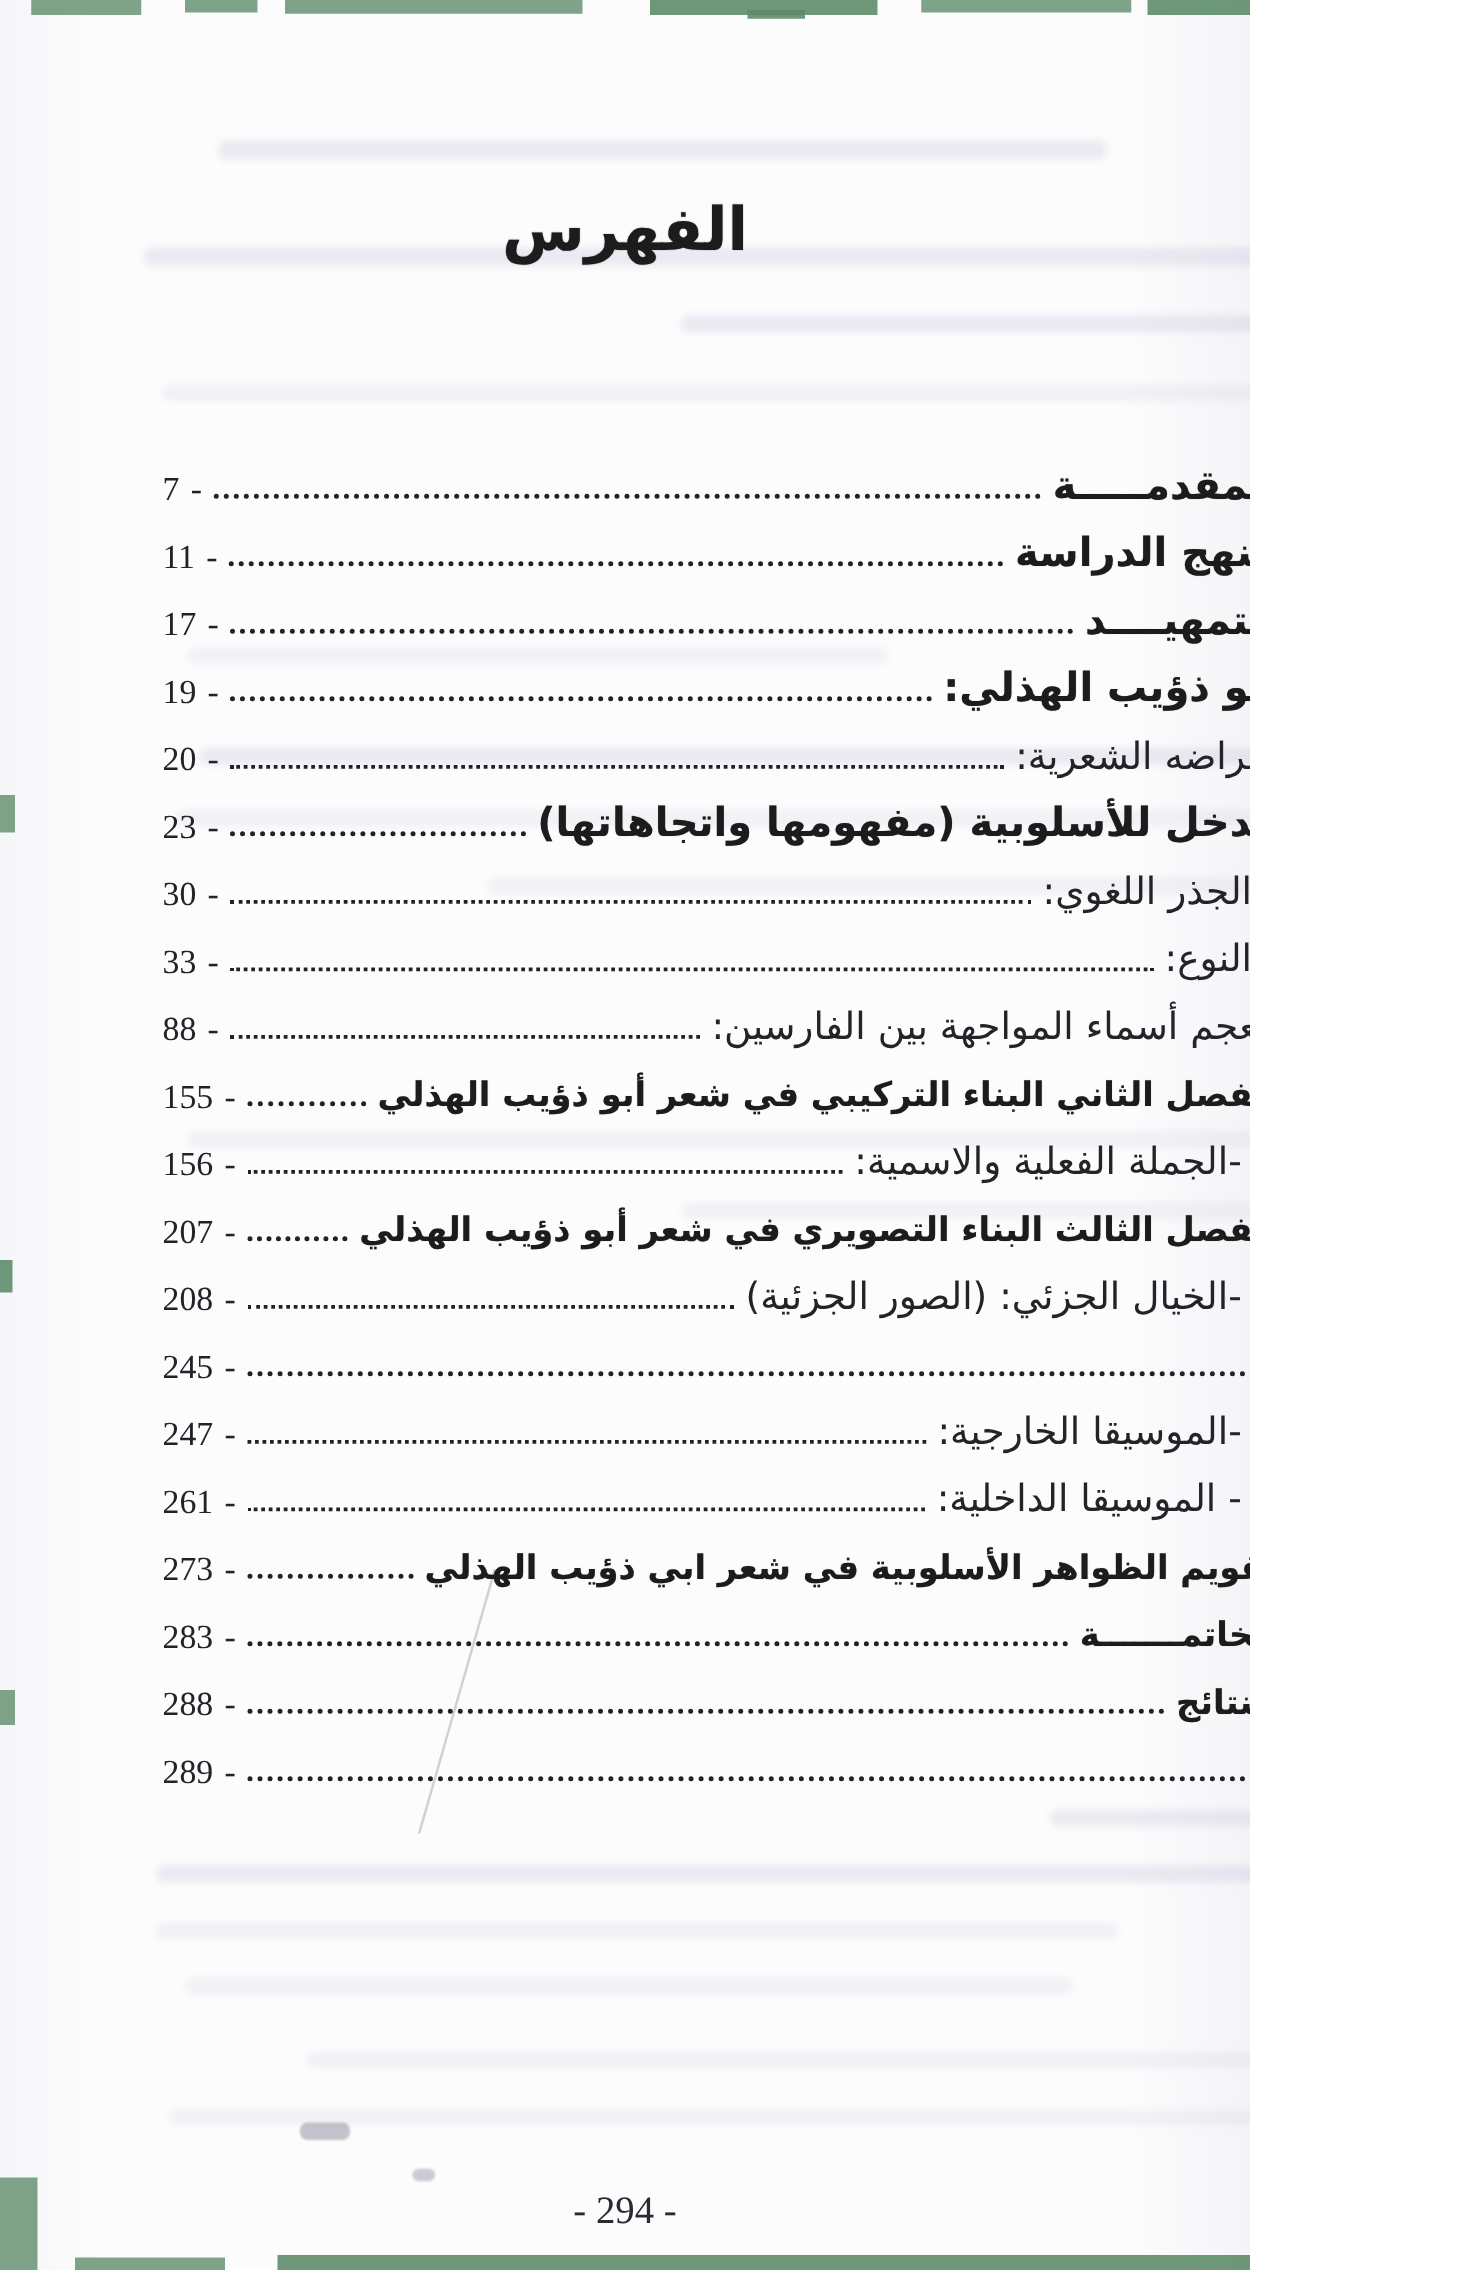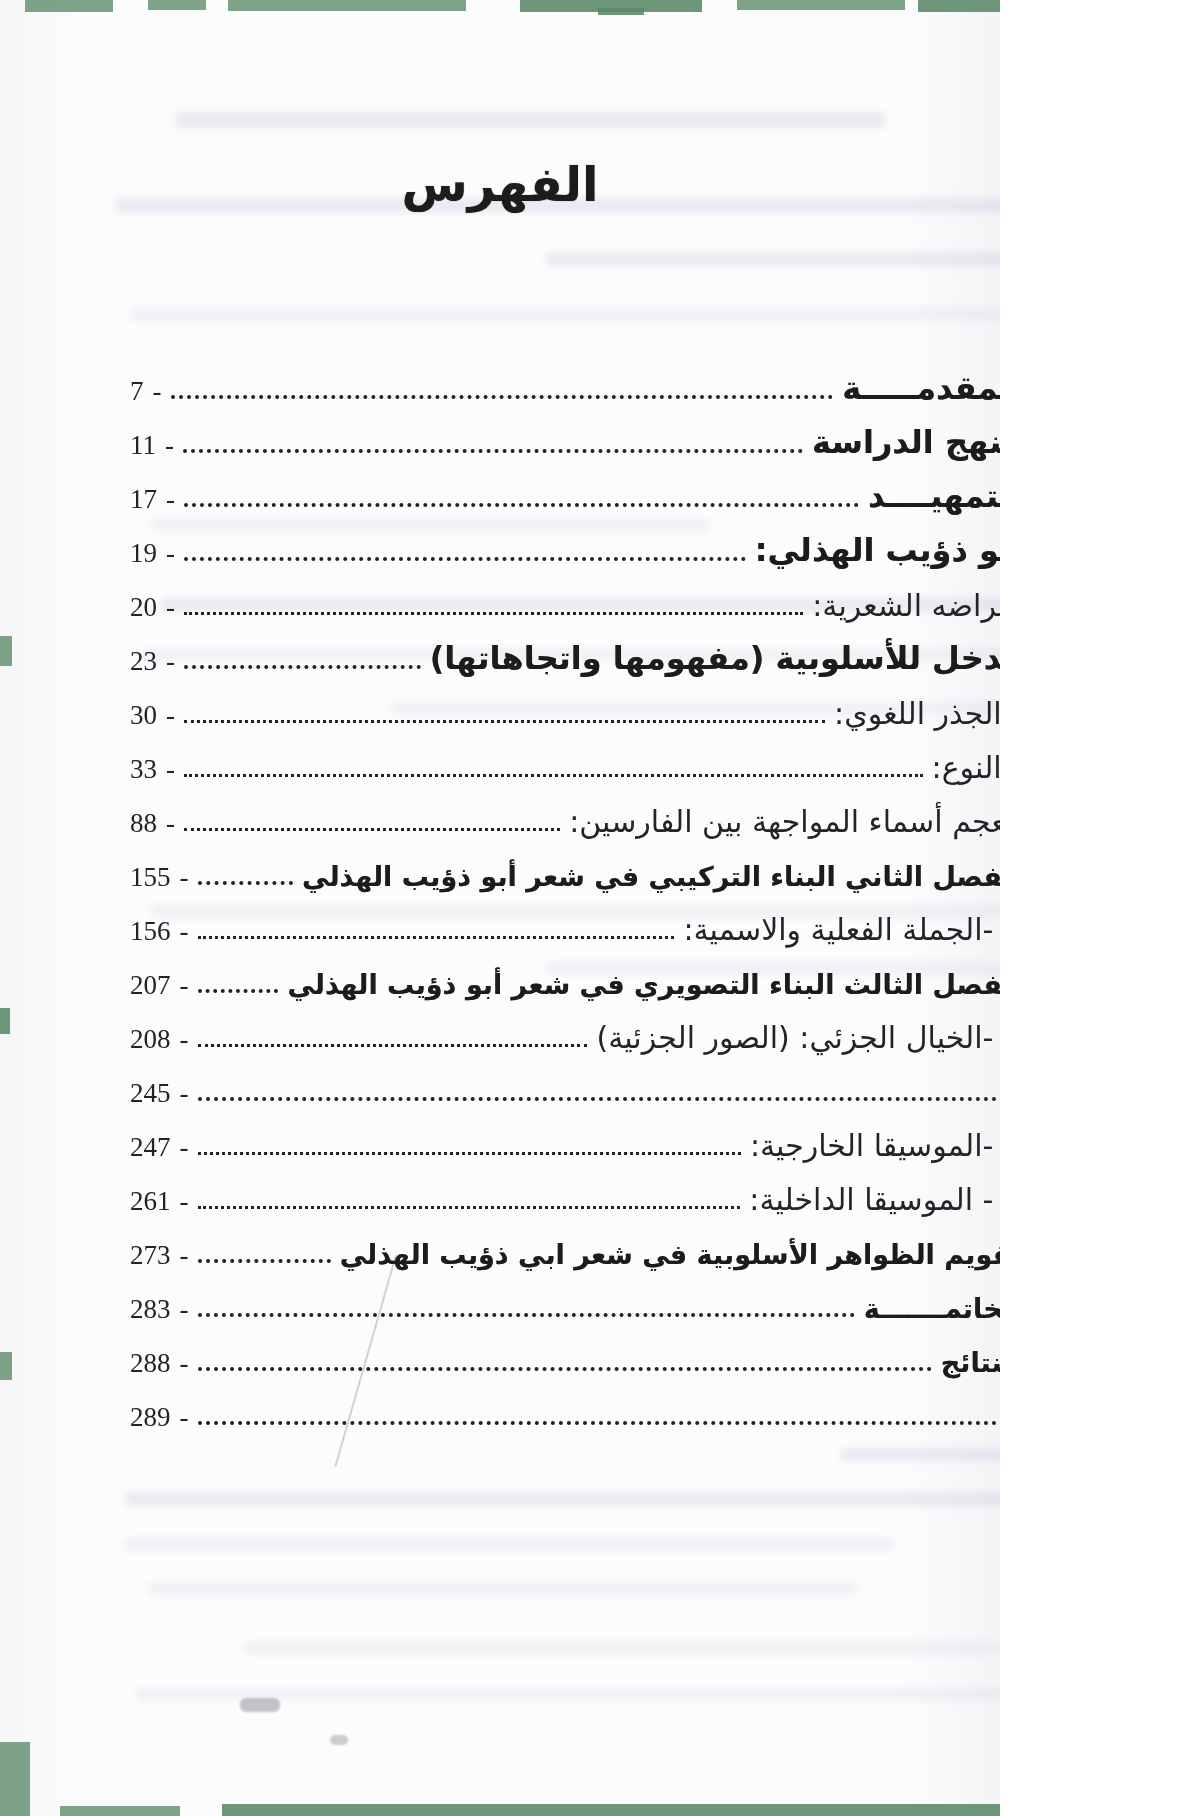--- a/index.html
+++ b/index.html
@@ -271,14 +271,15 @@
       </div>
       <div class="toc-row chapter">
         <span class="toc-leader"></span>
         <span class="toc-page">
           <span class="pg-num">289</span>
           <span class="pg-dash">-</span>
         </span>
       </div>
     </div>
 
+  <div class="footer">- 294 -</div>
 
 </div>
 
 </body></html>

